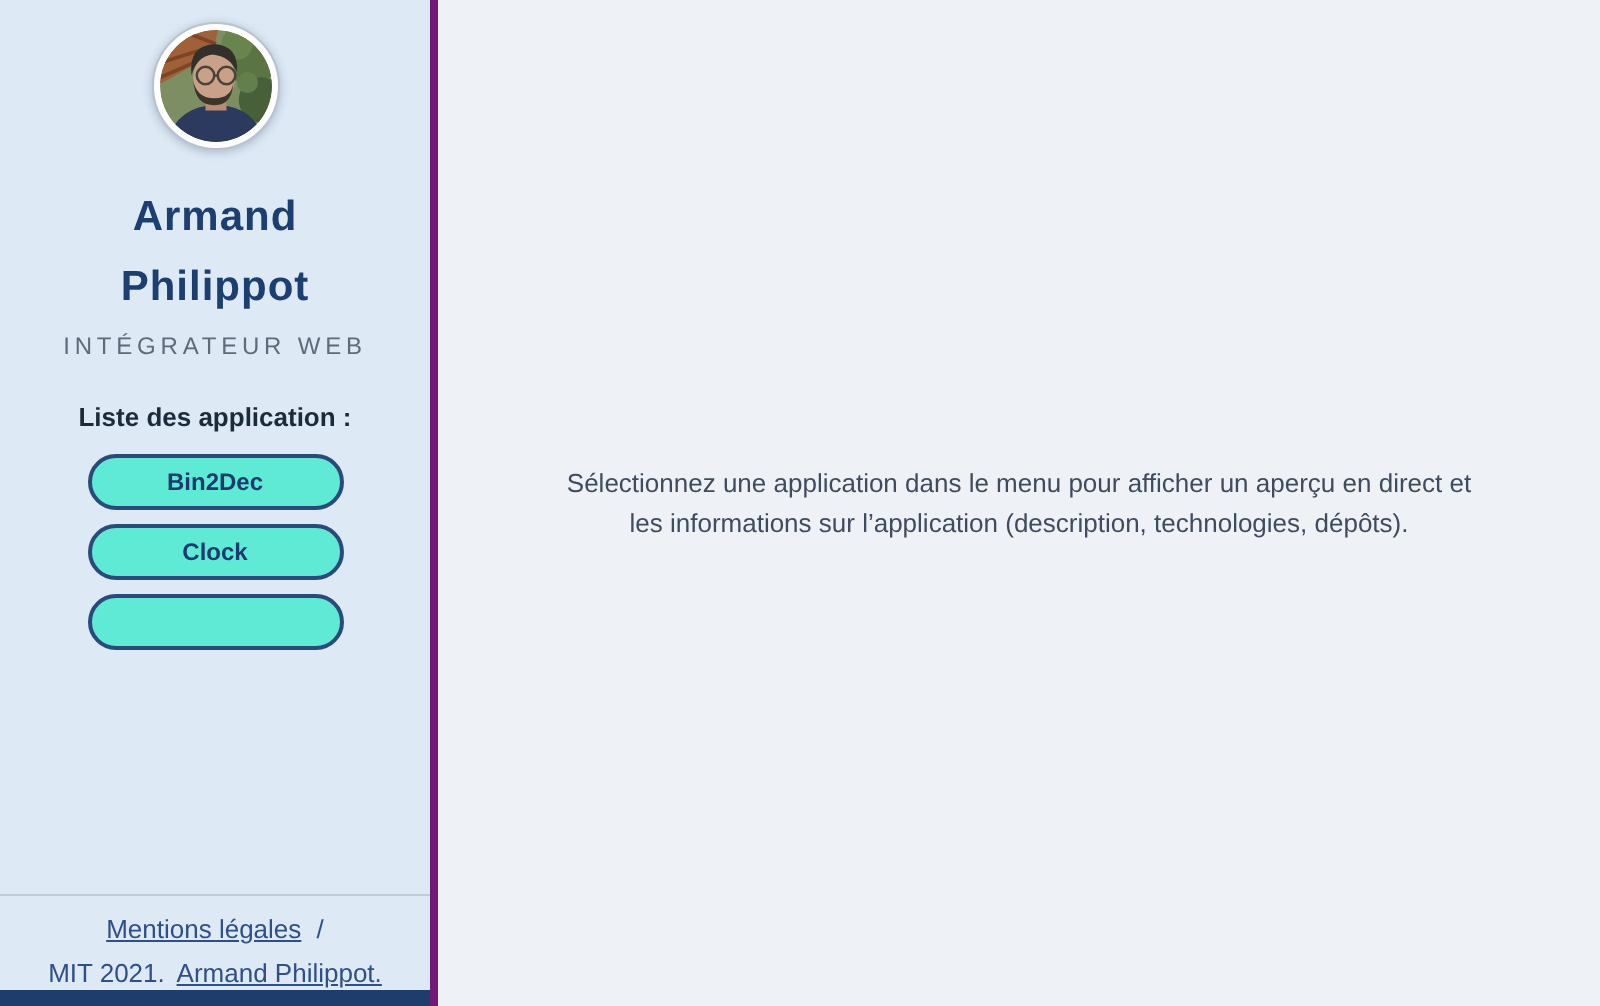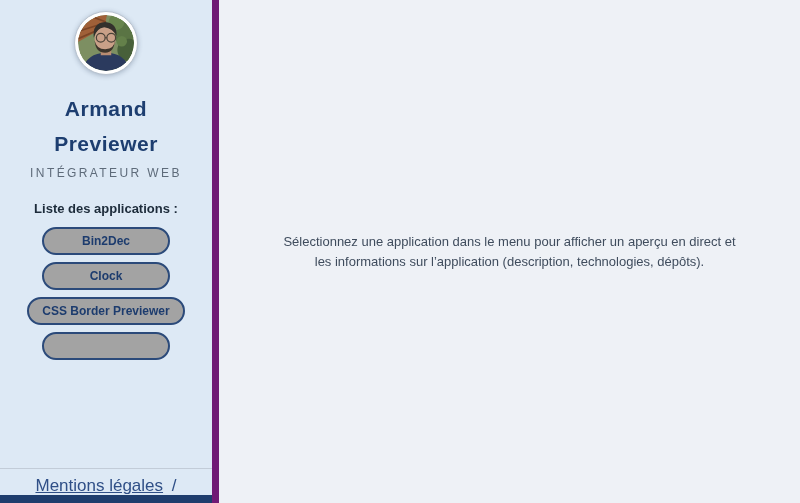--- a/index.html
+++ b/index.html
@@ -9,21 +9,21 @@
     font-family: "Liberation Sans", sans-serif;
     background: #eef1f6;
   }
   .app-root { display: flex; width: 800px; height: 503px; }
 
   
   .sidebar {
     position: relative;
     width: 219px; min-width: 219px; height: 503px;
     background: #dde9f5;
-    border-right: 7px solid #701a75;
+    border-right: 4px solid #701a75;
     display: flex; flex-direction: column; align-items: center;
   }
   .avatar-wrap {
     margin-top: 11px;
     width: 64px; height: 64px;
     border-radius: 50%;
     background: #ffffff;
     padding: 3px;
     border: 1px solid #b9c3cf;
     box-shadow: 0 1px 5px rgba(40,60,90,.30);
@@ -56,38 +56,38 @@
     height: 220px; overflow: hidden;
     display: flex; flex-direction: column; align-items: center;
   }
   .apps-list li { margin-bottom: 7px; }
   .app-btn {
     display: block;
     min-width: 128px; height: 28px;
     padding: 0 13px;
     border: 2px solid #2b4a7a;
     border-radius: 15px;
-    background: #a3a3a3;
+    background: #5eead4;
     color: #1d3c6e;
     font-family: inherit; font-size: 12px; font-weight: bold;
     white-space: nowrap;
     cursor: pointer;
   }
   .app-btn.partial { height: 28px; }
 
   .side-footer {
     margin-top: auto;
     width: 100%;
     border-top: 1px solid #c2ccd8;
     padding: 9px 0 10px;
     text-align: center;
   }
   .footer-line {
     margin: 0 0 7px;
-    font-size: 17px; line-height: 15px;
+    font-size: 13px; line-height: 15px;
     color: #2f4f87;
   }
   .footer-line:last-child { margin-bottom: 0; }
   .footer-line a { color: #2f4f87; text-decoration: underline; }
   .footer-sep { margin-left: 4px; }
   .license-text { margin-right: 3px; }
 
   .bottom-bar {
     position: absolute; left: 0; bottom: 0;
     width: 100%; height: 8px;
@@ -139,48 +139,49 @@
           <path d="M19 29 Q20 43 31 43 Q42 43 42 28 Q42 39 31 39 Q21 39 19 29 Z" fill="#3d352c"></path>
           <circle cx="26" cy="26" r="5" fill="none" stroke="#4a4238" stroke-width="1.4"></circle>
           <circle cx="38" cy="26" r="5" fill="none" stroke="#4a4238" stroke-width="1.4"></circle>
           <path d="M31 26 L33 26" stroke="#4a4238" stroke-width="1.4"></path>
         </g>
       </svg>
     </div>
 
     <h1 class="profile-name">
       <span>Armand</span>
-      <span>Previewer</span>
+      <span>Philippot</span>
     </h1>
 
     <p class="job-title">INTÉGRATEUR WEB</p>
 
-    <h2 class="apps-heading">Liste des applications :</h2>
+    <h2 class="apps-heading">Liste des application :</h2>
 
     <nav class="apps-nav">
       <ul class="apps-list" id="apps-list">
           <li>
             <button class="app-btn">Bin2Dec</button>
           </li>
           <li>
             <button class="app-btn">Clock</button>
-          </li>
-          <li>
-            <button class="app-btn">CSS Border Previewer</button>
           </li>
           <li>
             <button class="app-btn partial"></button>
           </li>
         </ul>
     </nav>
 
     <footer class="side-footer">
       <p class="footer-line">
         <a href="#">Mentions légales</a>
         <span class="footer-sep">/</span>
+      </p>
+      <p class="footer-line">
+        <span class="license-text">MIT 2021.</span>
+        <a href="#">Armand Philippot.</a>
       </p>
     </footer>
 
     <div class="bottom-bar"></div>
   </aside>
 
   <main class="main-panel">
     <p class="empty-msg">Sélectionnez une application dans le menu pour afficher un aperçu en direct et les informations sur l’application (description, technologies, dépôts).</p>
   </main>
 

